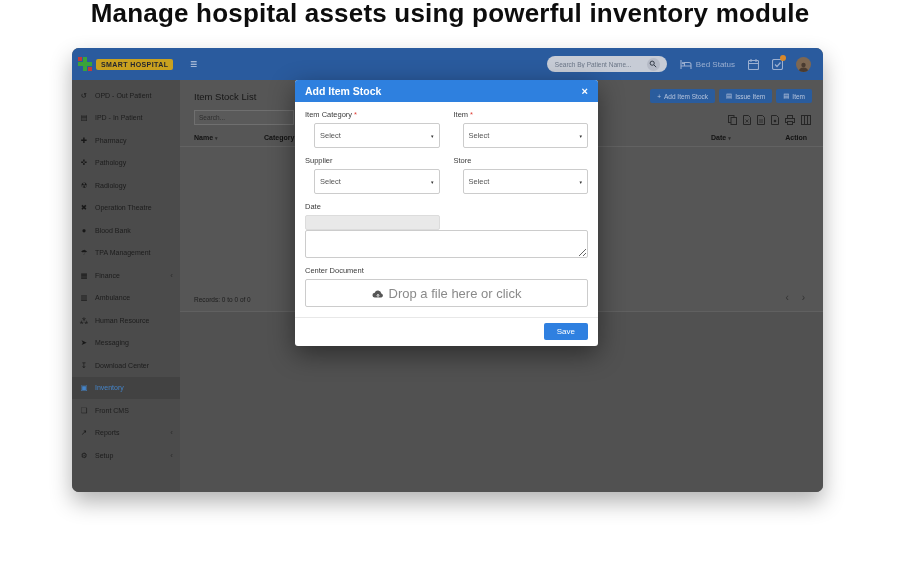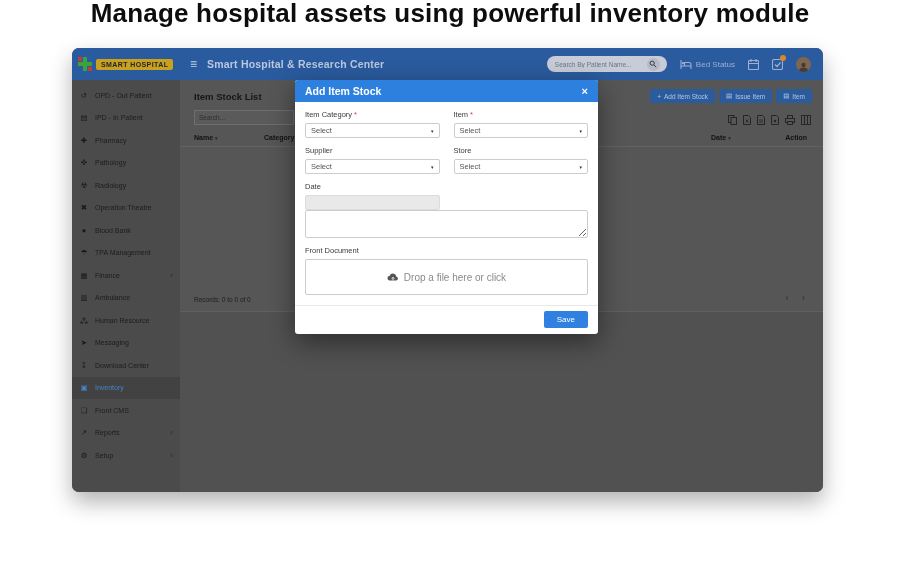--- a/index.html
+++ b/index.html
@@ -51,21 +51,21 @@
                font-size:7px; color:#1c1c1c; cursor:pointer; }
   .s-icon { width:10px; text-align:center; font-size:7.5px; color:#181818; }
   .s-chev { margin-left:auto; font-size:8px; color:#2c2c2c; }
   .side-item.active { background:#424242; color:#4484c9; }
   .side-item.active .s-icon { color:#4484c9; }
 
   .content { flex:1; position:relative; background:#515151; }
   .card { position:absolute; left:0; right:0; top:0; height:232px; background:#565656;
           border-bottom:1px solid #606060; }
   .card-head { display:flex; align-items:center; padding:9px 11px 0 14px; }
-  .card-title { font-size:9.5px; color:#161616;font-weight:bold; }
+  .card-title { font-size:9.5px; color:#161616; }
   .btn-group { margin-left:auto; display:flex; gap:4px; }
   .tbtn { background:#2a5c9d; color:#b7c5dd; font-size:6.5px; padding:3px 7px; border-radius:2px;
           display:flex; align-items:center; gap:3px; cursor:pointer; white-space:nowrap; }
   .tbtn .bicon { font-size:6.5px; }
   .search-row { display:flex; align-items:flex-end; padding:7px 12px 0 14px; }
   .tbl-search { width:100px; background:#5a5a5a; border:1px solid #6f6f6f; font-size:6.5px;
                 color:#262626; padding:3px 4px; outline:none; font-family:inherit; }
   .tbl-search::placeholder { color:#2e2e2e; }
   .export-icons { margin-left:auto; display:flex; gap:6px; align-items:center; }
   .eicon { display:flex; cursor:pointer; }
@@ -84,32 +84,32 @@
   
   .modal { position:absolute; left:295px; top:80px; width:303px; background:#fff; z-index:10;
            border-radius:3px; box-shadow:0 8px 26px rgba(0,0,0,.45); }
   .modal-head { background:#2e80df; color:#fff; font-weight:bold; font-size:10.5px;
                 padding:5px 10px; border-radius:3px 3px 0 0; display:flex; align-items:center; }
   .modal-close { margin-left:auto; cursor:pointer; font-size:11px; line-height:1; }
   .modal-body { padding:0 10px; }
   .grid2 { display:grid; grid-template-columns:1fr 1fr; column-gap:14px; }
   .f-label { font-size:7.5px; color:#3b3b3b; margin:8px 0 4px; display:block; }
   .req { color:#e04038; margin-left:2px; }
-  .select { border:1px solid #ccc; border-radius:2px; height:15px; display:flex; align-items:center;
-            padding:0 5px; font-size:7.5px; color:#555; cursor:pointer; background:#fff; }
+  .select { border:1px solid #ccc; border-radius:2px; height:25px; display:flex; align-items:center;
+            padding:0 5px; font-size:7.5px; color:#555; cursor:pointer; background:#fff;margin-left:9px; }
   .select .caret { margin-left:auto; font-size:5px; color:#333; }
   .qty-row { display:flex; }
   .qty-select { width:36px; flex:0 0 36px; border-radius:2px 0 0 2px; }
   .qty-input { flex:1; border:1px solid #ccc; border-left:none; border-radius:0 2px 2px 0;
                height:15px; outline:none; font-size:7.5px; padding:0 4px; font-family:inherit; }
   .input-disabled { background:#e9e9e9; border:1px solid #dcdcdc; border-radius:2px; height:15px; }
   .desc-area { width:100%; height:28px; border:1px solid #ccc; border-radius:2px; resize:vertical;
                font-size:7.5px; font-family:inherit; outline:none; padding:2px 4px; display:block; }
-  .dropzone { border:1px solid #ccc; border-radius:2px; height:36px; display:flex; align-items:center;
-              justify-content:center; gap:5px; color:#8a8a8a; font-size:10px; cursor:pointer;
+  .dropzone { border:1px solid #ccc; border-radius:2px; height:28px; display:flex; align-items:center;
+              justify-content:center; gap:5px; color:#8a8a8a; font-size:13px; cursor:pointer;
               margin-bottom:10px; }
   .modal-foot { border-top:1px solid #e8e8e8; padding:5px 10px 6px; display:flex; justify-content:flex-end; }
   .save-btn { background:#2f80e0; color:#fff; border:none; font-size:8px; font-family:inherit;
               padding:4px 13px; border-radius:2px; cursor:pointer; }
 </style>
 </head>
 <body>
 
 <div class="stage">
 
@@ -121,21 +121,20 @@
       <div class="logo-wrap">
         <span class="logo-cross">
           <i class="v"></i>
             <i class="h"></i>
             <b class="tl"></b>
             <b class="br"></b>
         </span>
         <span class="brand-badge">SMART HOSPITAL</span>
       </div>
       <span class="hamburger">≡</span>
-      <span class="app-title">Smart Hospital &amp; Research Center</span>
 
       <div class="header-right">
         <div class="search-pill">
           <input type="text" placeholder="Search By Patient Name..." style="">
           <span class="search-btn">
             <svg width="8" height="8" viewBox="0 0 10 10">
                 <circle cx="4" cy="4" r="2.6" fill="none" stroke="#2e3642" stroke-width="1.2"></circle>
                 <line x1="6.2" y1="6.2" x2="9" y2="9" stroke="#2e3642" stroke-width="1.2"></line>
               </svg>
           </span>
@@ -387,21 +386,21 @@
             <span>Select</span>
             <span class="caret">▾</span>
           </div>
         </div>
         <div class="field">
           <label class="f-label">Date</label>
           <div class="input-disabled"></div>
         </div>
       </div>
       <textarea class="desc-area" style=""></textarea>
-      <label class="f-label">Front Document</label>
+      <label class="f-label">Center Document</label>
       <div class="dropzone">
         <span>
           <svg width="12" height="9" viewBox="0 0 12 9">
               <path d="M3 8.5a2.4 2.4 0 0 1-.3-4.8 3.4 3.4 0 0 1 6.6.7A2.1 2.1 0 0 1 9.3 8.5z" fill="#555"></path>
               <path d="M6 8.3V5.4M6 5.4L4.8 6.6M6 5.4l1.2 1.2" stroke="#fff" stroke-width="0.9" fill="none"></path>
             </svg>
         </span>
         <span>Drop a file here or click</span>
       </div>
     </div>

